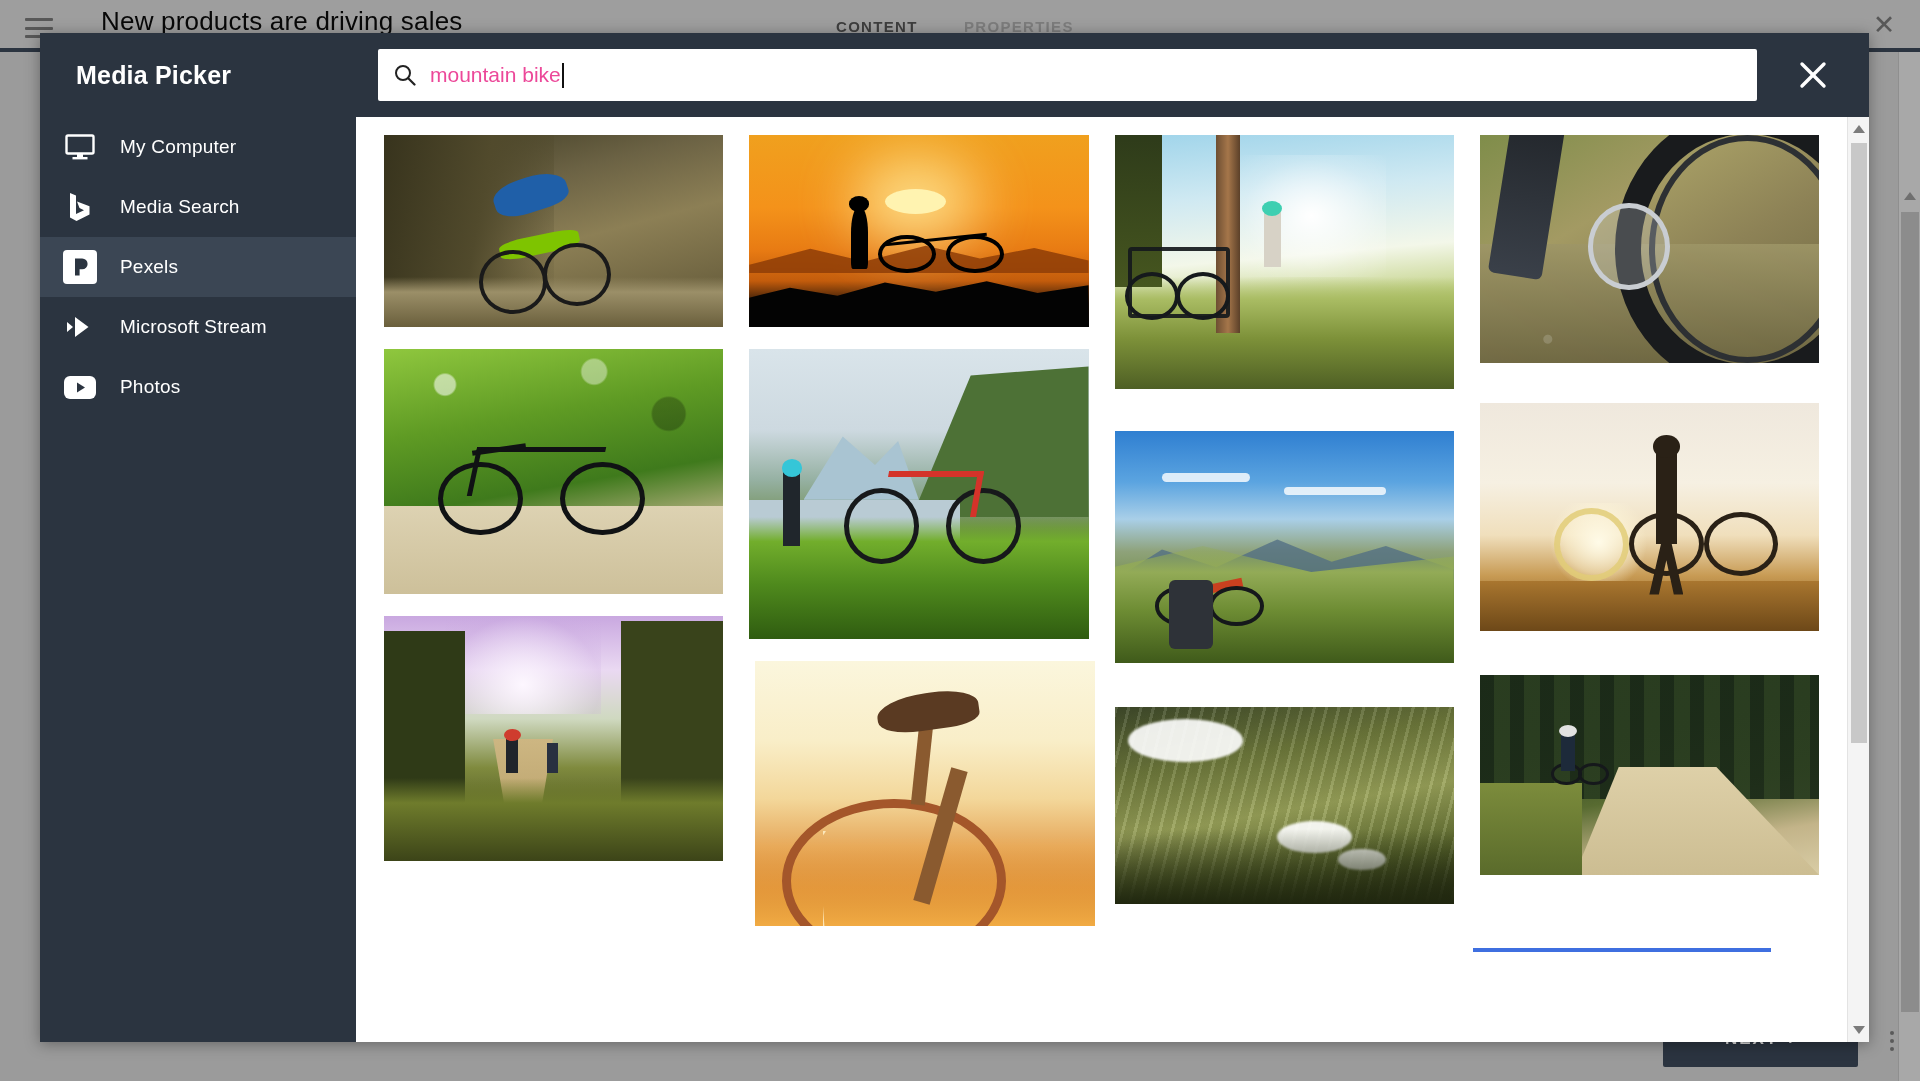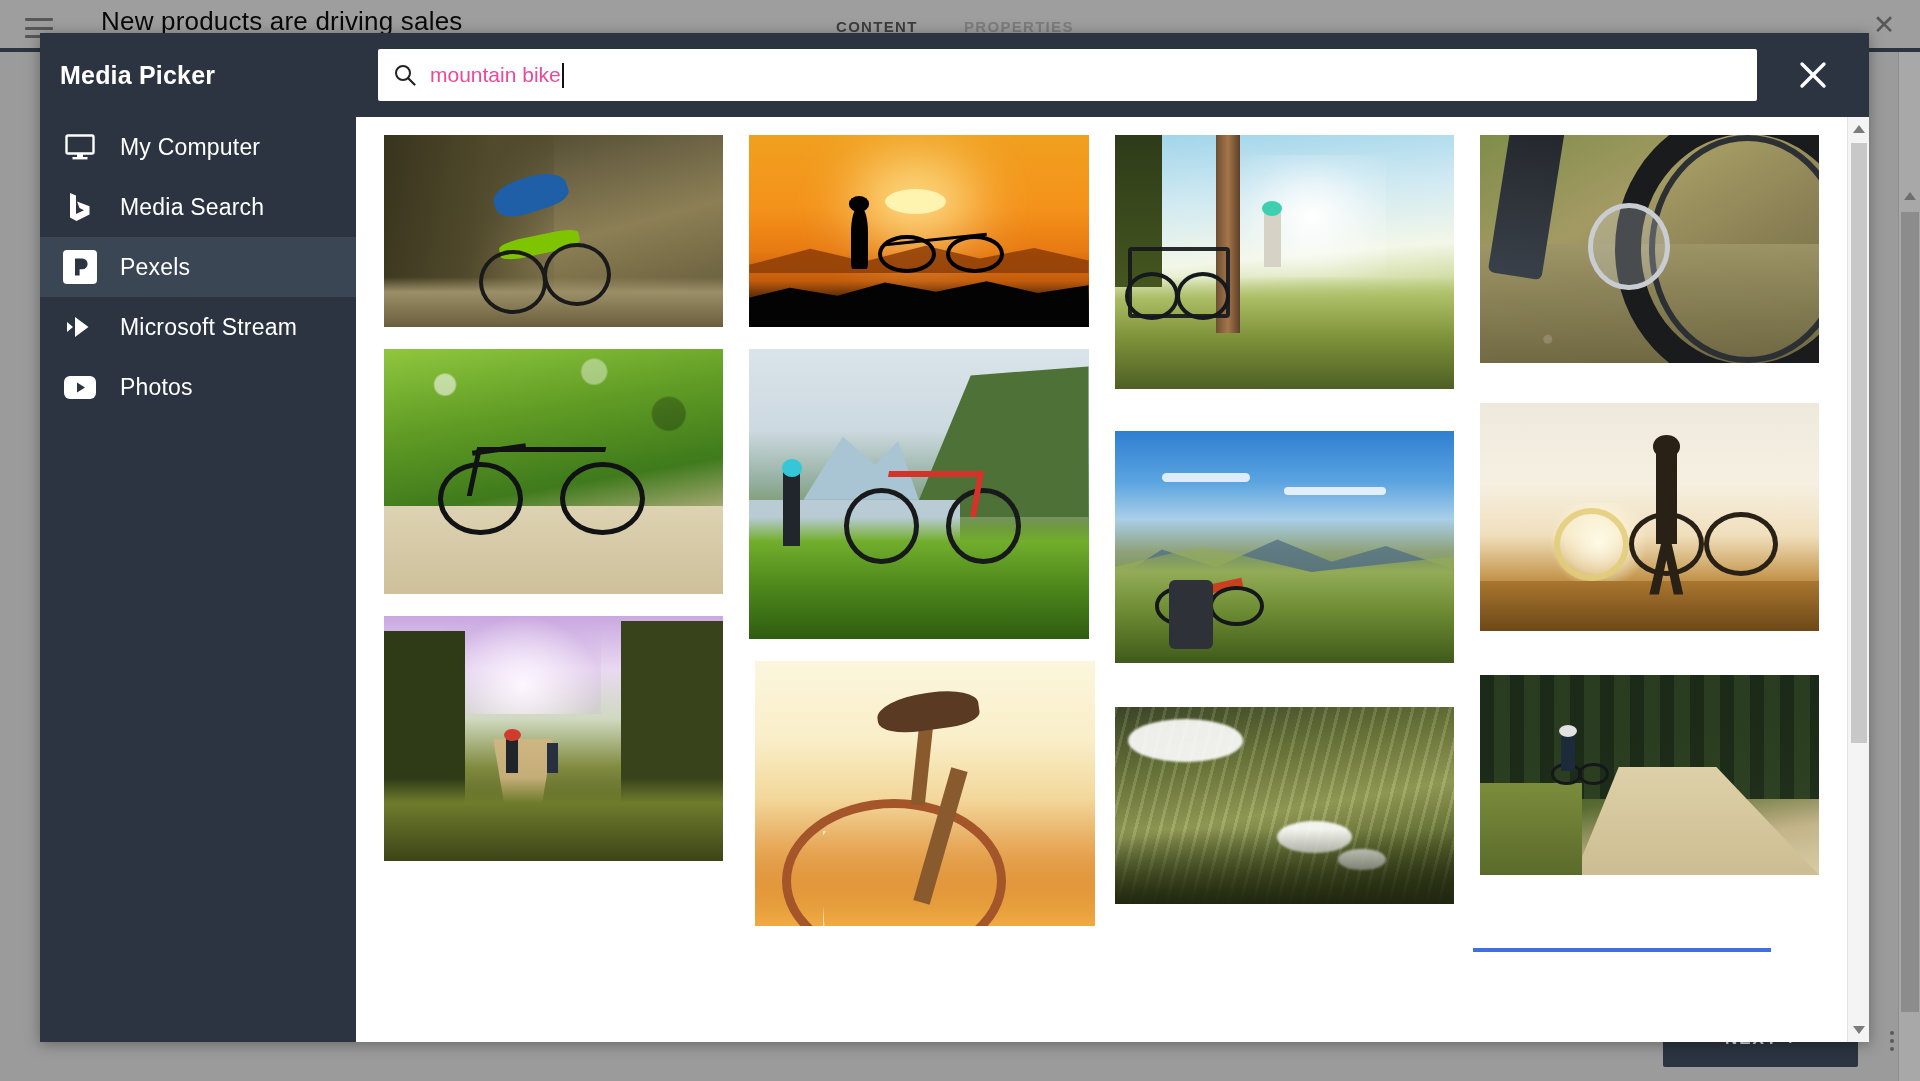--- a/index.html
+++ b/index.html
@@ -82,28 +82,28 @@
   }
   #modal-body { display: flex; flex: 1; min-height: 0; }
 
   
   #sidebar {
     width: 316px; background: #2b3440; color: #fff;
     flex: 0 0 316px; display: flex; flex-direction: column;
   }
   #sidebar-title {
     font-size: 25px; font-weight: bold; padding: 28px 0 0 20px;
-    letter-spacing: .2px; height: 84px;
+    letter-spacing: .2px; height: 84px; margin-left: 16px;
   }
   .nav-item {
     display: flex; align-items: center; height: 60px; padding-left: 22px;
     cursor: pointer; gap: 22px;
   }
   .nav-item.active { background: #3b4654; }
-  .nav-label { font-size: 23px; color: #ffffff; letter-spacing: .2px; }
+  .nav-label { font-size: 19px; color: #ffffff; letter-spacing: .2px; }
   .nav-icon {
     width: 36px; height: 36px; display: flex;
     align-items: center; justify-content: center; flex: 0 0 36px;
   }
   .nav-icon svg { display: block; }
 
   
   #right {
     flex: 1; display: flex; flex-direction: column; min-width: 0;
     background: #fff;

